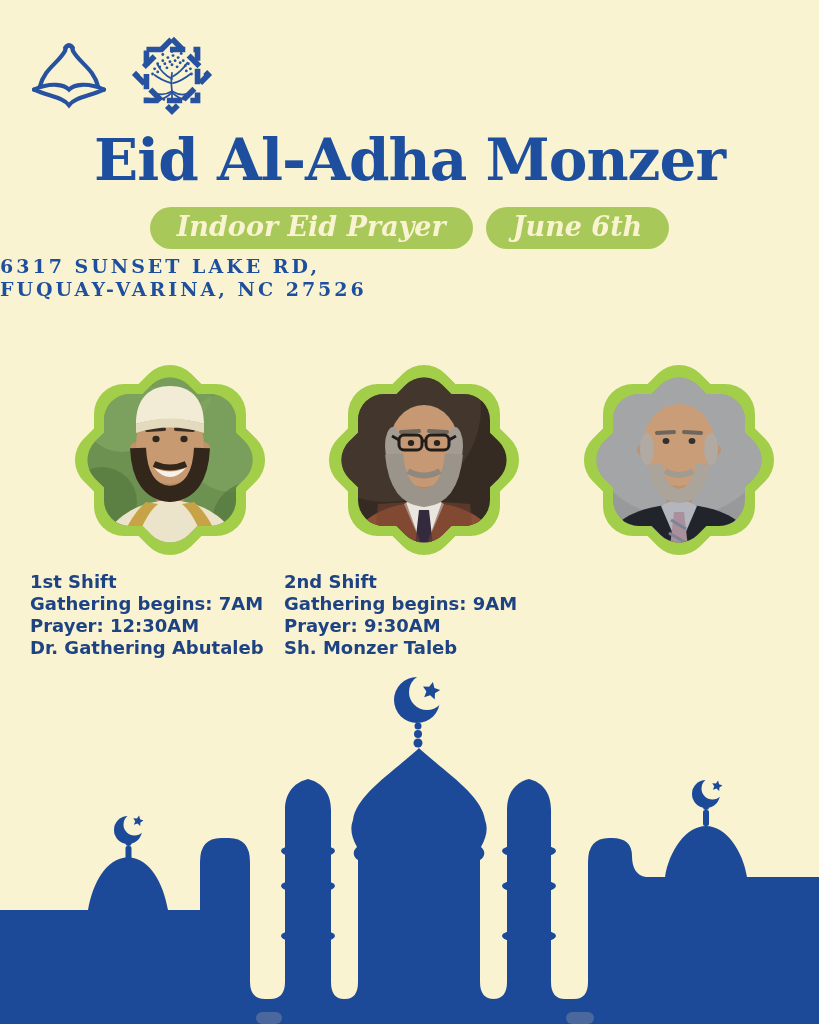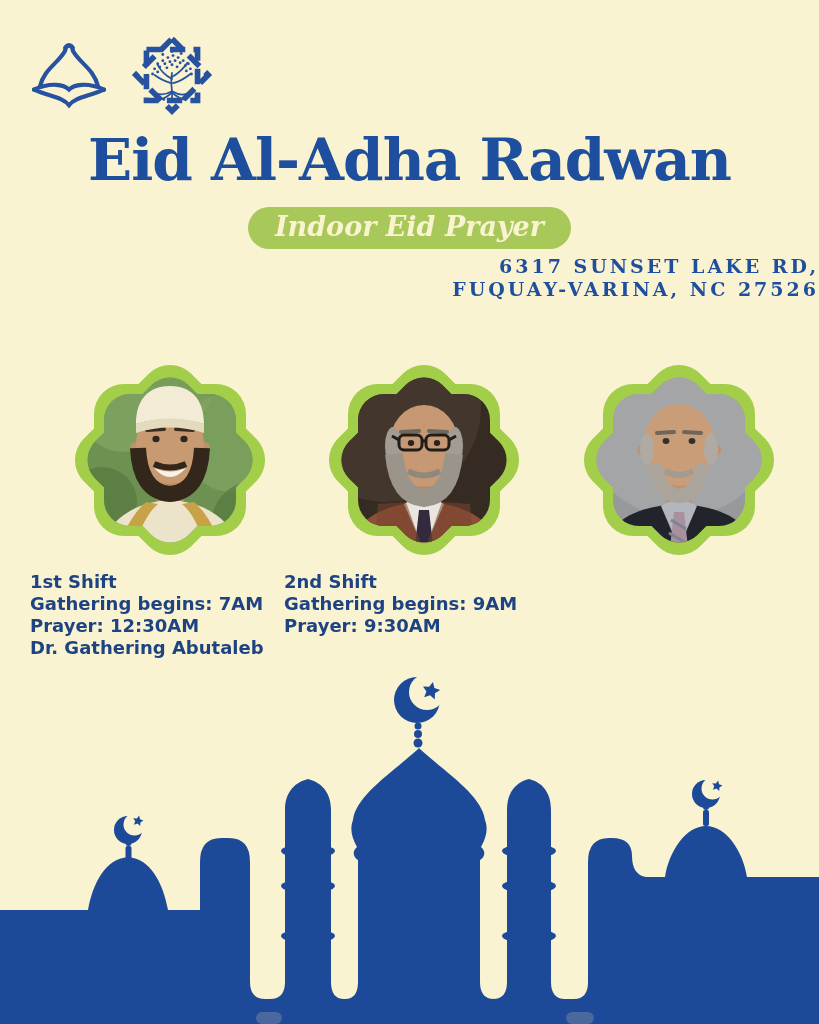--- a/index.html
+++ b/index.html
@@ -22,21 +22,21 @@
     display:flex;justify-content:center;gap:13px;border-radius:13px;
   }
   .badge{
     background:#a9c85a;color:#faf3d2;
     border-radius:24px;padding:4px 27px 7px 27px;
     font-family:"DejaVu Serif",serif;font-style:italic;font-weight:bold;
     font-size:27px;
   }
   .address{
     position:absolute;top:255px;left:0;width:819px;
-    text-align:right;
+    text-align:left;
     font-family:"DejaVu Serif",serif;font-weight:bold;
     font-size:19px;line-height:23px;letter-spacing:3px;color:#1e4f9e;
   }
   .star-frame{position:absolute;top:352px;width:216px;height:216px;}
   .star-frame.p1{left:62px;}
   .star-frame.p2{left:316px;}
   .star-frame.p3{left:571px;}
   .shift-block{
     position:absolute;top:571px;width:280px;
     text-align:left;color:#1d4383;
@@ -107,24 +107,25 @@
           <circle cx="50" cy="36" r="1.4"></circle>
         <circle cx="45" cy="34" r="1.4"></circle>
           <circle cx="30" cy="65" r="1.3"></circle>
           <circle cx="37" cy="68" r="1.3"></circle>
         <circle cx="53" cy="68" r="1.3"></circle>
           <circle cx="60" cy="65" r="1.3"></circle>
       </g>
     </svg>
   </div>
 
-  <div class="title">Eid Al-Adha Radwan</div>
+  <div class="title">Eid Al-Adha Monzer</div>
 
   <div class="badges">
     <div class="badge">Indoor Eid Prayer</div>
+    <div class="badge">June 6th</div>
   </div>
 
   <div class="address">
     <div>6317 SUNSET LAKE RD,</div>
     <div>FUQUAY-VARINA, NC 27526</div>
   </div>
 
   <svg class="star-frame p1" viewBox="0 0 216 216">
     <defs>
       <clipPath id="clip1">
@@ -242,20 +243,21 @@
   <div class="shift-block s1">
     <div>1st Shift</div>
     <div>Gathering begins: 7AM</div>
     <div>Prayer: 12:30AM</div>
     <div>Dr. Gathering Abutaleb</div>
   </div>
   <div class="shift-block s2">
     <div>2nd Shift</div>
     <div>Gathering begins: 9AM</div>
     <div>Prayer: 9:30AM</div>
+    <div>Sh. Monzer Taleb</div>
   </div>
 
   <svg class="mosque" viewBox="0 0 819 354">
     <defs>
       <path id="star5" d="M0,-10 L2.94,-4.05 L9.51,-3.09 L4.76,1.55 L5.88,8.09 L0,4.6 L-5.88,8.09 L-4.76,1.55 L-9.51,-3.09 L-2.94,-4.05 Z"></path>
     </defs>
     <g fill="#1c4a99">
       <path d="M0,240 L88,240
         C93,213 105,189 128,187
         C151,189 163,213 168,240

